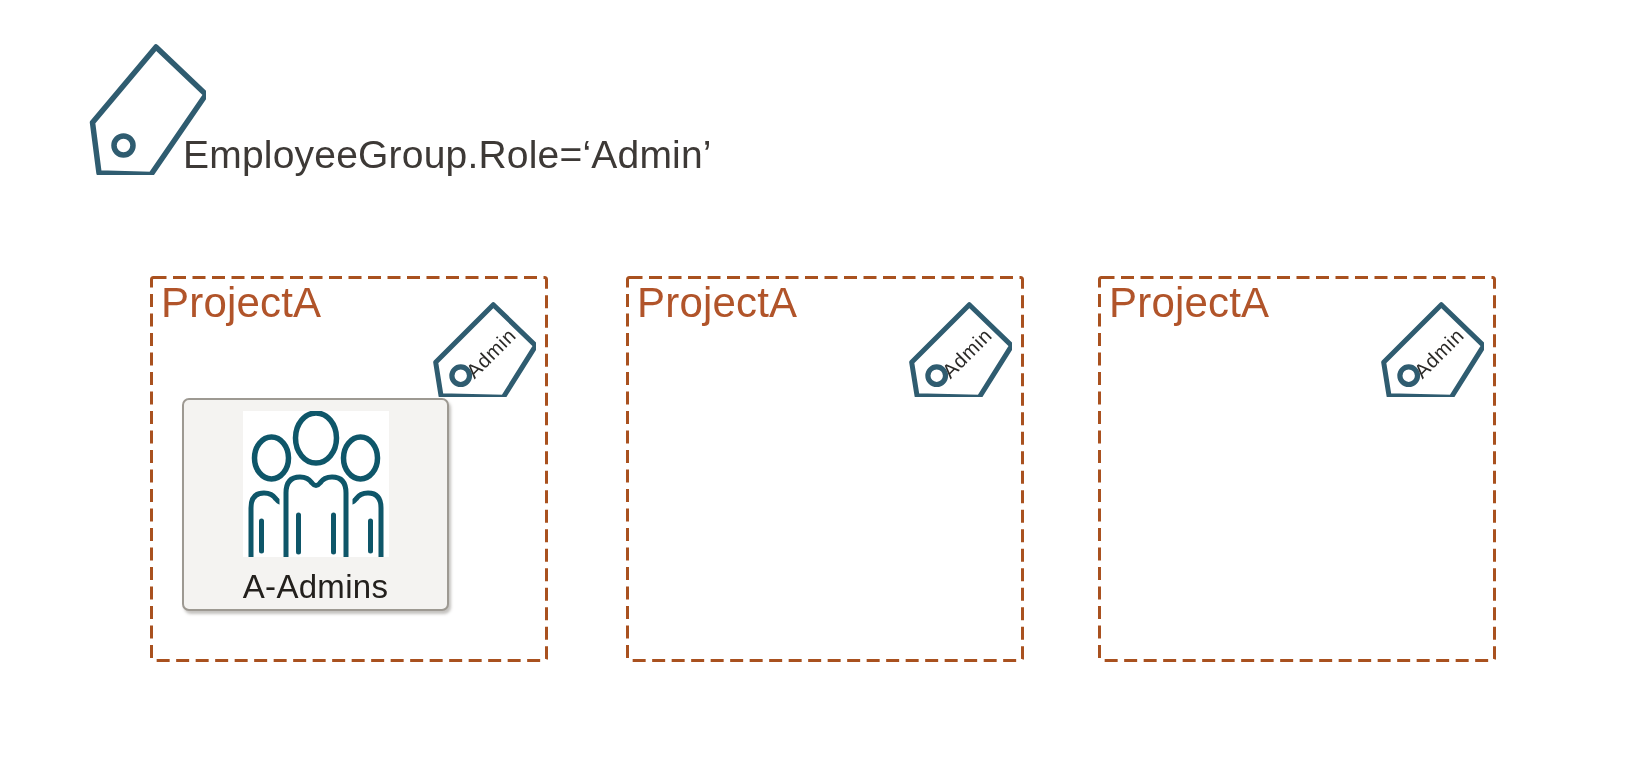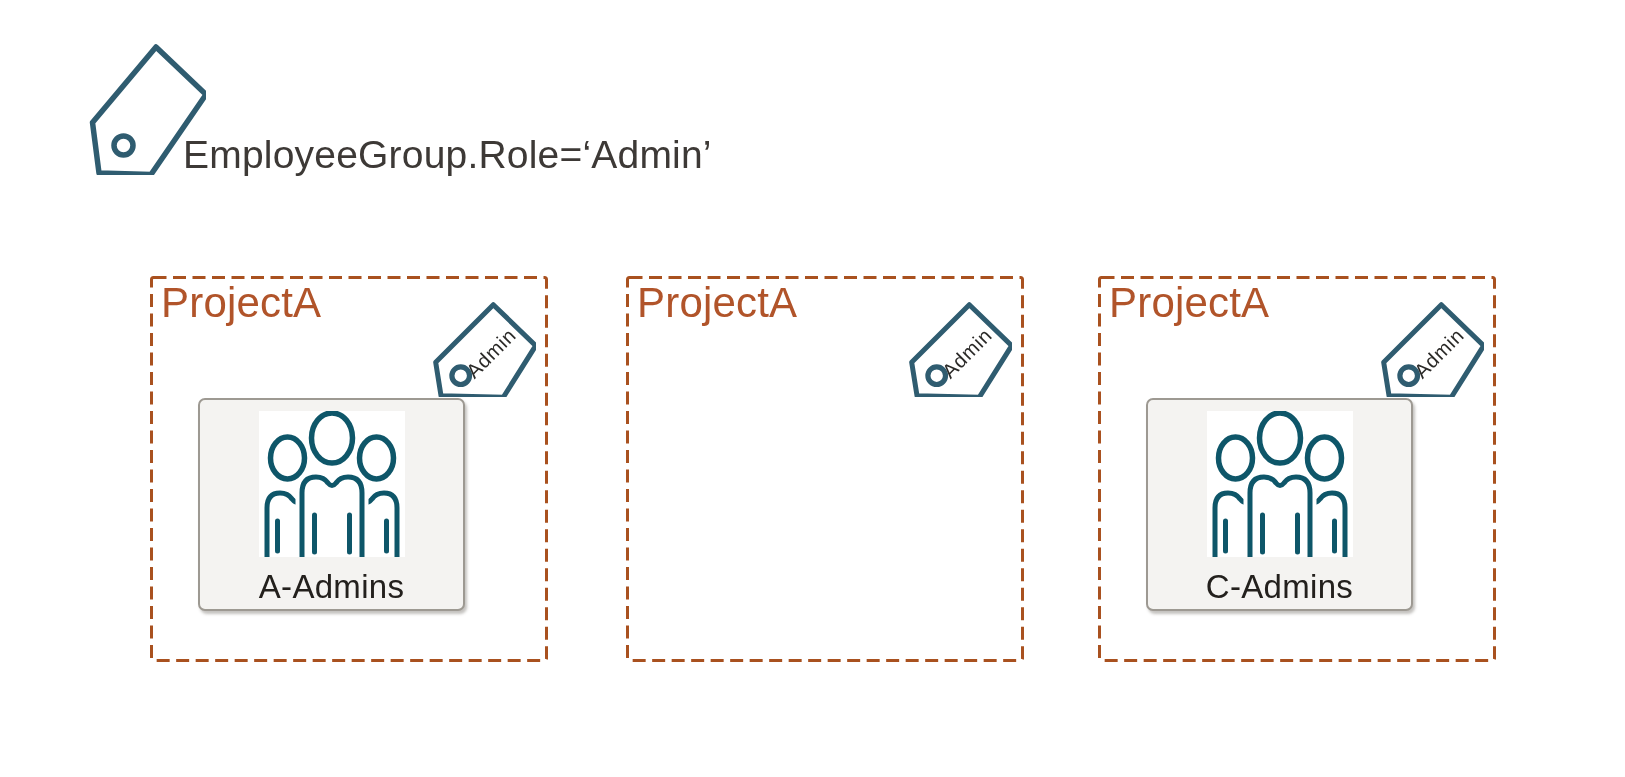--- a/index.html
+++ b/index.html
@@ -18,21 +18,21 @@
   .project-box.a { left:150px; }
   .project-box.b { left:626px; }
   .project-box.c { left:1098px; }
   .dash-border { position:absolute; left:0; top:0; width:100%; height:100%; }
   .project-name {
     position:absolute; left:11px; top:6px; font-size:42px; line-height:1;
     color:#b1542a; letter-spacing:0.2px;
   }
   
   .group-card {
-    position:absolute; left:48px; top:122px; width:267px; height:213px;
+    position:absolute; left:32px; top:122px; width:267px; height:213px;
     box-sizing:border-box; background:#f4f3f1;
     border:2px solid #9d9992; border-radius:7px;
     box-shadow:2px 3px 3px rgba(100,95,88,0.38);
   }
   .icon-box {
     position:absolute; left:50%; top:11px; transform:translateX(-50%);
     width:146px; height:146px; background:#ffffff;
   }
   .icon-box svg { display:block; width:146px; height:146px; }
   .group-name {
@@ -136,28 +136,20 @@
       </svg>
       <span class="admin-tag-label">Admin</span>
     </div>
   </div>
 
   <div class="project-box c">
     <svg class="dash-border" viewBox="0 0 398 386" preserveAspectRatio="none">
       <rect x="1.5" y="1.5" width="395" height="383" rx="2" fill="none" stroke="#a9511f" stroke-width="3" stroke-dasharray="13 6.5"></rect>
     </svg>
     <div class="project-name">ProjectA</div>
-    <div class="group-card">
-      <div class="icon-box">
-        <svg viewBox="0 0 146 146">
-          <use href="#sym-group"></use>
-        </svg>
-      </div>
-      <div class="group-name">C-Admins</div>
-    </div>
     <div class="admin-tag">
       <svg viewBox="-4 -4 109 101">
         <use href="#sym-tag-admin"></use>
       </svg>
       <span class="admin-tag-label">Admin</span>
     </div>
   </div>
 
 </div>
 

